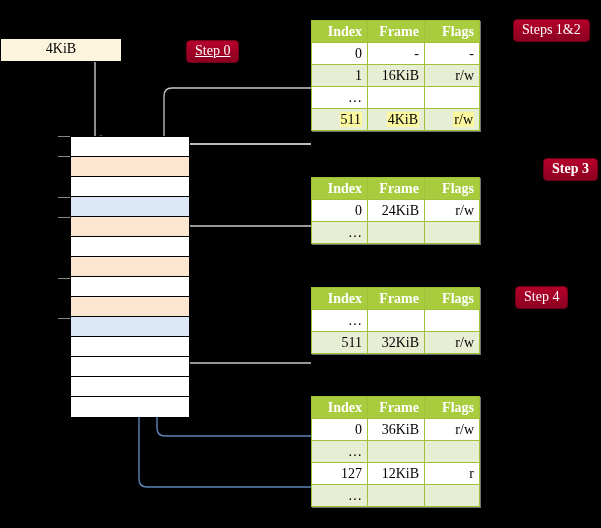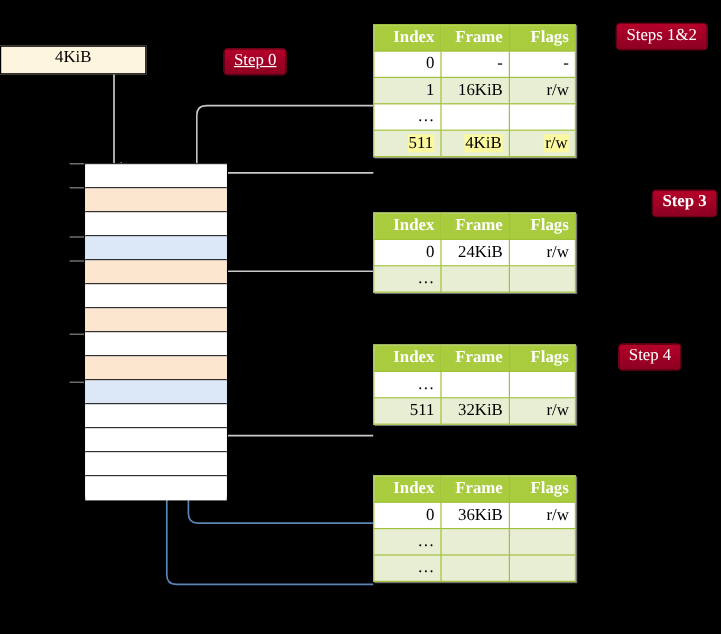--- a/index.html
+++ b/index.html
@@ -286,20 +286,25 @@
           <tr class="odd">
             <td class="col-index">0</td>
             <td class="col-frame">36KiB</td>
             <td class="col-flags">r/w</td>
           </tr>
           <tr class="even">
             <td class="col-index">…</td>
             <td class="col-frame"></td>
             <td class="col-flags"></td>
           </tr>
+          <tr class="odd">
+            <td class="col-index">127</td>
+            <td class="col-frame">12KiB</td>
+            <td class="col-flags">r</td>
+          </tr>
           <tr class="even">
             <td class="col-index">…</td>
             <td class="col-frame"></td>
             <td class="col-flags"></td>
           </tr>
         </tbody>
       </table>
     </div>
 
 </div>

